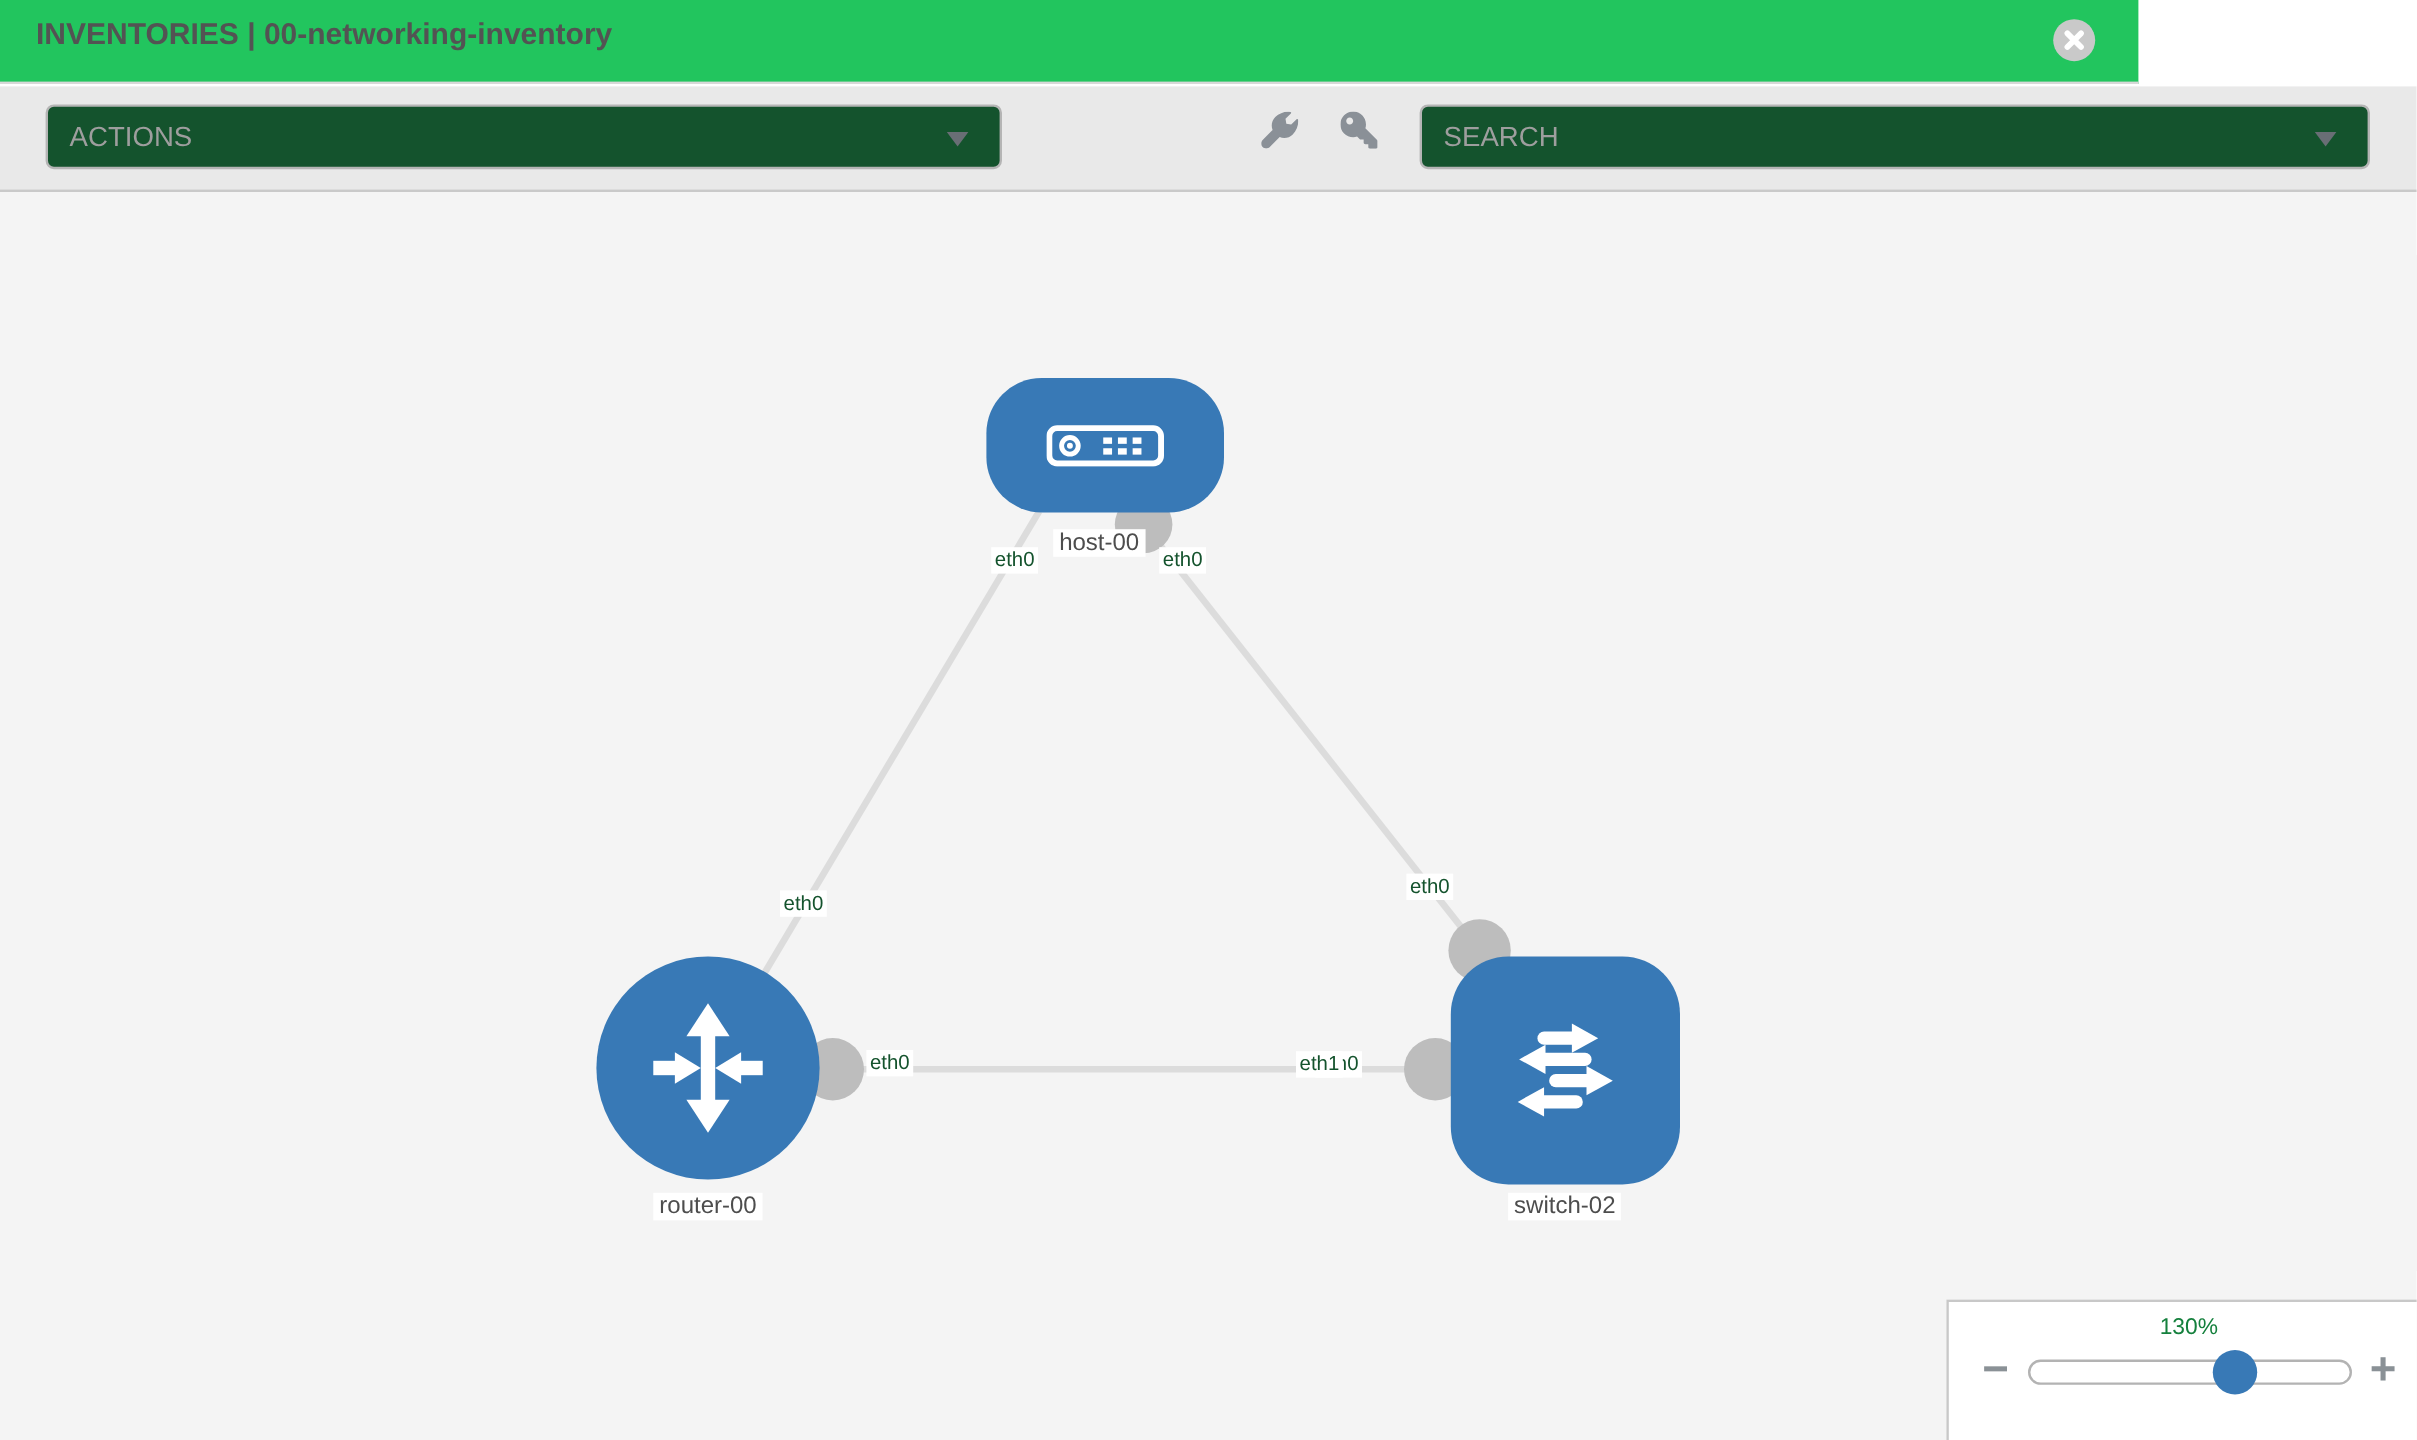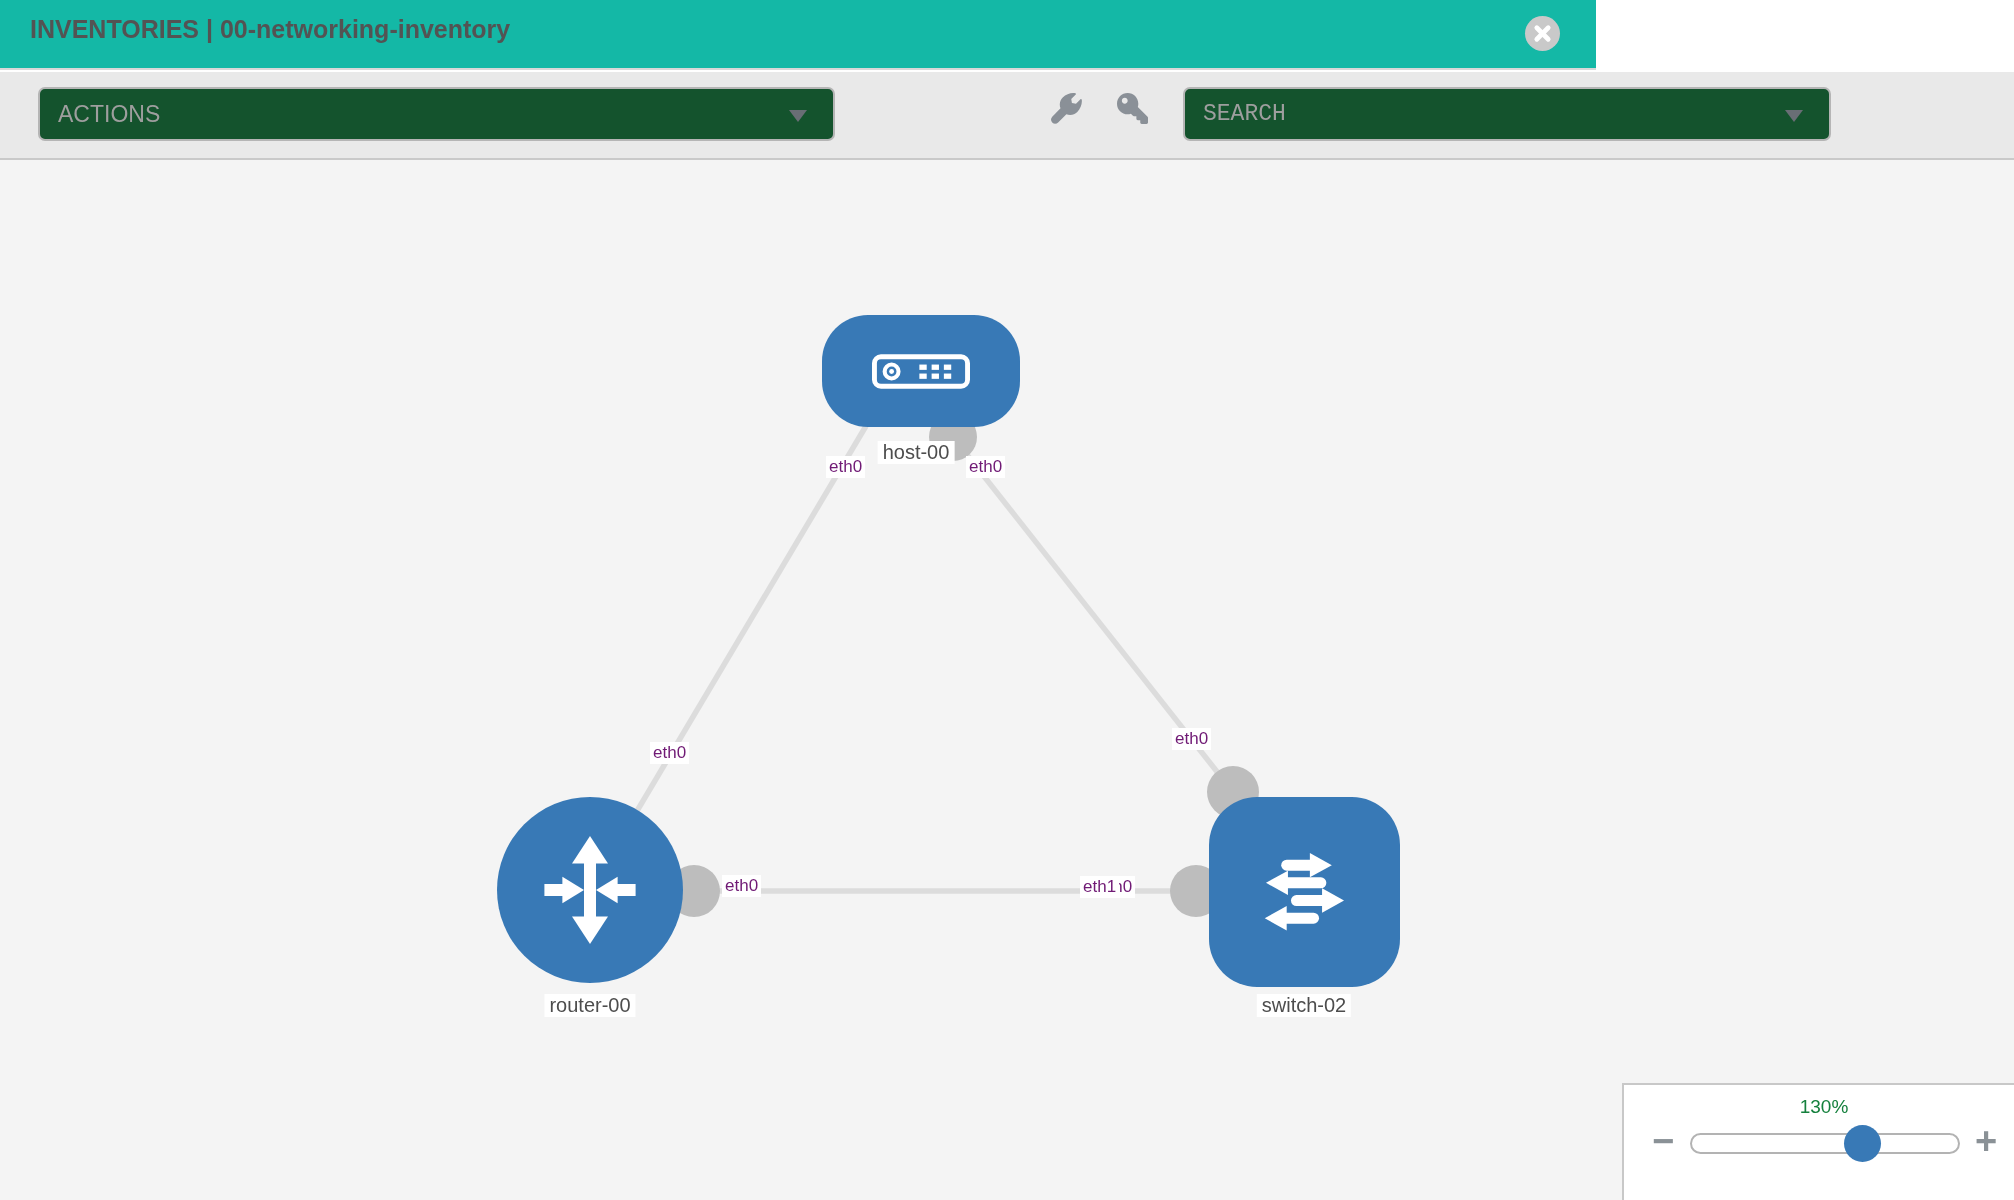--- a/index.html
+++ b/index.html
@@ -1,20 +1,20 @@
 <!DOCTYPE html>
 <html><head>
 <meta charset="utf-8">
 <style>
   html,body{margin:0;padding:0;background:#fff;}
   .screen{position:relative;width:2014px;height:1200px;overflow:hidden;
           font-family:"Liberation Sans",sans-serif;background:#fff;}
 
   
-  .header{position:absolute;top:0;left:0;width:1596px;height:70px;background:#14b8a6;
+  .header{position:absolute;top:0;left:0;width:1782px;height:70px;background:#22c55e;
           border-bottom:2px solid #d8d8d8;box-sizing:border-box;}
   .header-title{position:absolute;left:30px;top:15px;font-size:25px;font-weight:700;color:#535353;}
   .close-btn{position:absolute;right:36px;top:16px;width:35px;height:35px;border-radius:50%;
              background:#c9c9c9;display:flex;align-items:center;justify-content:center;cursor:pointer;}
 
   
   .toolbar{position:absolute;top:72px;left:0;width:2014px;height:88px;background:#e9e9e9;
            border-bottom:2px solid #c9c9c9;box-sizing:border-box;}
   .select-box{position:absolute;top:15px;height:54px;background:#14532d;border:2px solid #b5b5b5;
               border-radius:7px;box-sizing:border-box;cursor:pointer;}
@@ -29,21 +29,21 @@
   .canvas{position:absolute;top:160px;left:0;width:2014px;height:1040px;background:#f4f4f4;}
   .edges-svg{position:absolute;left:0;top:0;z-index:1;}
   .node{position:absolute;z-index:3;background:#3879b6;display:flex;
         align-items:center;justify-content:center;cursor:pointer;}
   .node-host{left:822px;top:155px;width:198px;height:112px;border-radius:46px;}
   .node-router{left:497px;top:637px;width:186px;height:186px;border-radius:50%;}
   .node-switch{left:1209px;top:637px;width:191px;height:190px;border-radius:48px;}
   .node-label{position:absolute;z-index:5;transform:translateX(-50%);background:#fff;
               padding:0 5px;font-size:20px;color:#4d4d4d;white-space:nowrap;}
   .iface{position:absolute;z-index:5;background:#fff;padding:1px 3px;font-size:17px;
-         color:#701a75;white-space:nowrap;line-height:20px;}
+         color:#14532d;white-space:nowrap;line-height:20px;}
 
   
   .zoom-panel{position:absolute;left:1622px;top:1083px;width:412px;height:140px;background:#fff;
               border:2px solid #c8c8c8;box-sizing:border-box;z-index:10;}
   .zoom-value{position:absolute;left:140px;top:11px;width:120px;text-align:center;
               font-size:19px;color:#15803d;}
   .zoom-btn{position:absolute;width:44px;height:44px;line-height:40px;text-align:center;
             font-size:38px;font-weight:700;color:#8a9196;cursor:pointer;user-select:none;}
   .zoom-minus{left:17px;top:36px;}
   .zoom-plus{left:340px;top:36px;}
@@ -80,21 +80,21 @@
     </div>
 
     <div class="tool-icon-btn" style="left:1108px;">
       <svg width="31" height="31" viewBox="0 0 512 512">
         <g transform="scale(-1,1) translate(-512,0)">
           <path fill="#8a9097" d="M512 176c0 97.2-78.8 176-176 176-18.7 0-36.8-2.9-53.7-8.3L249 377c-4.5 4.5-10.6 7-17 7h-40v40c0 13.3-10.7 24-24 24h-40v40c0 13.3-10.7 24-24 24H24c-13.3 0-24-10.7-24-24v-80c0-6.4 2.5-12.5 7-17l161.3-161.3C162.9 212.8 160 194.7 160 176 160 78.8 238.8 0 336 0s176 78.8 176 176zM336 128c0 26.5 21.5 48 48 48s48-21.5 48-48-21.5-48-48-48-48 21.5-48 48z"></path>
         </g>
       </svg>
     </div>
 
-    <div class="select-box" style="left:1183px;width:648px;font-family:Liberation Mono, monospace;">
+    <div class="select-box" style="left:1183px;width:792px;">
       <span class="sel-label">SEARCH</span>
       <span class="caret"></span>
     </div>
   </div>
 
   <div class="canvas">
 
     <svg class="edges-svg" width="2014" height="1040" viewBox="0 0 2014 1040">
       <line x1="866" y1="266" x2="590" y2="730" stroke="#dcdcdc" stroke-width="5.5"></line>
       <line x1="953" y1="277" x2="1233" y2="632" stroke="#dcdcdc" stroke-width="5.5"></line>

